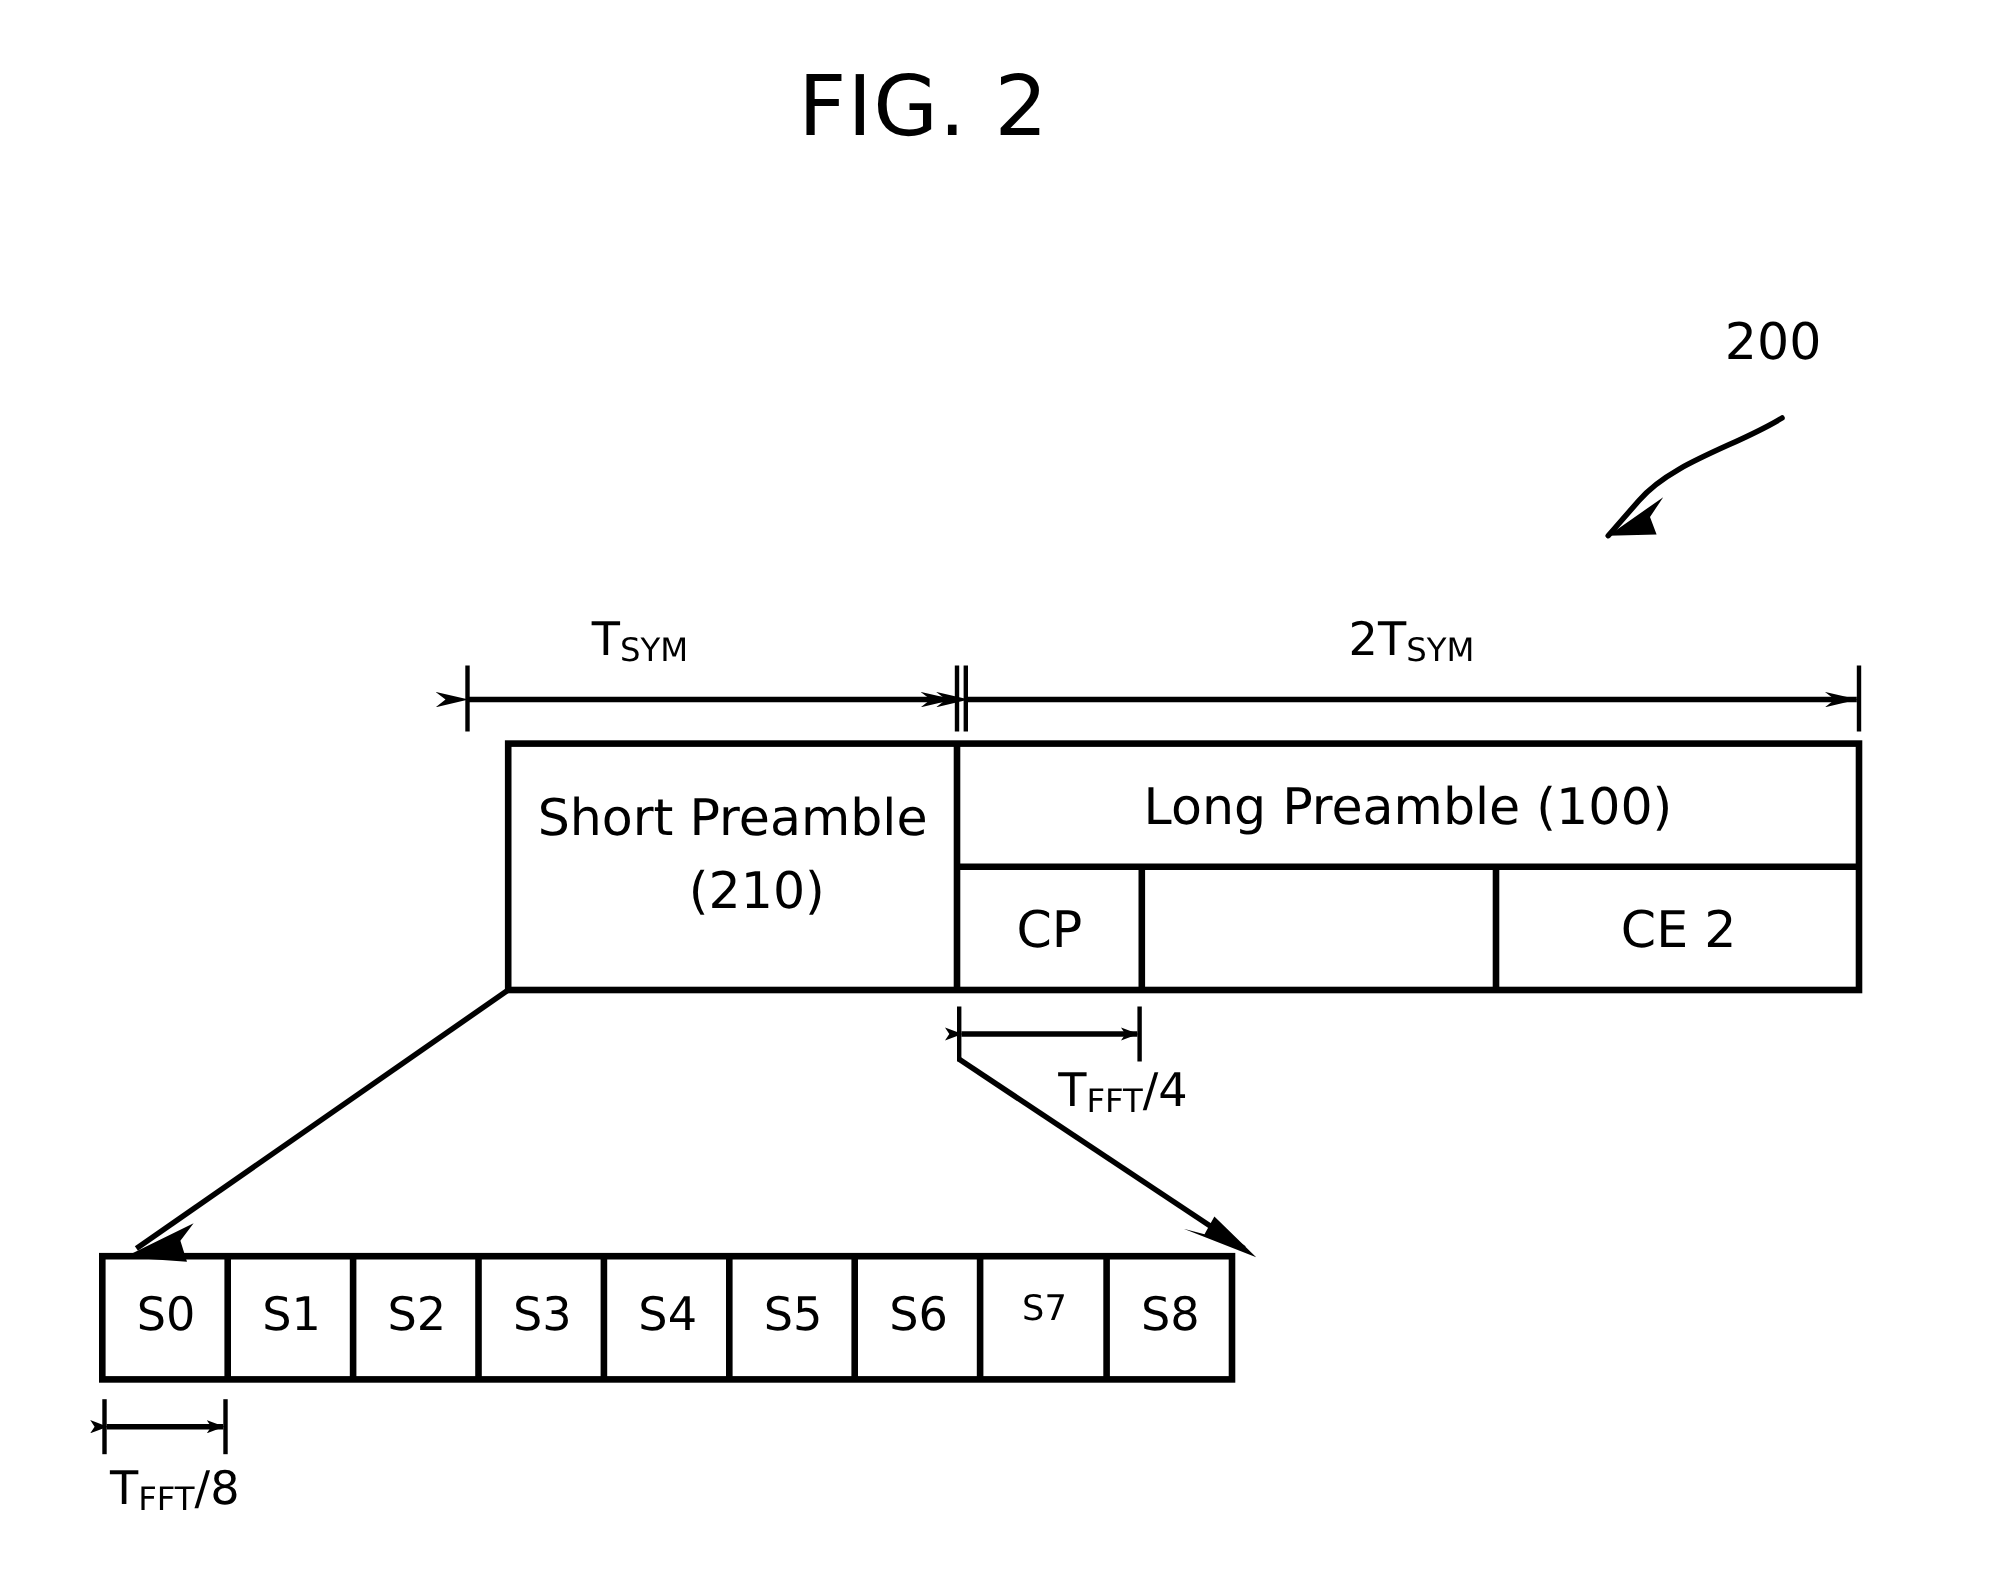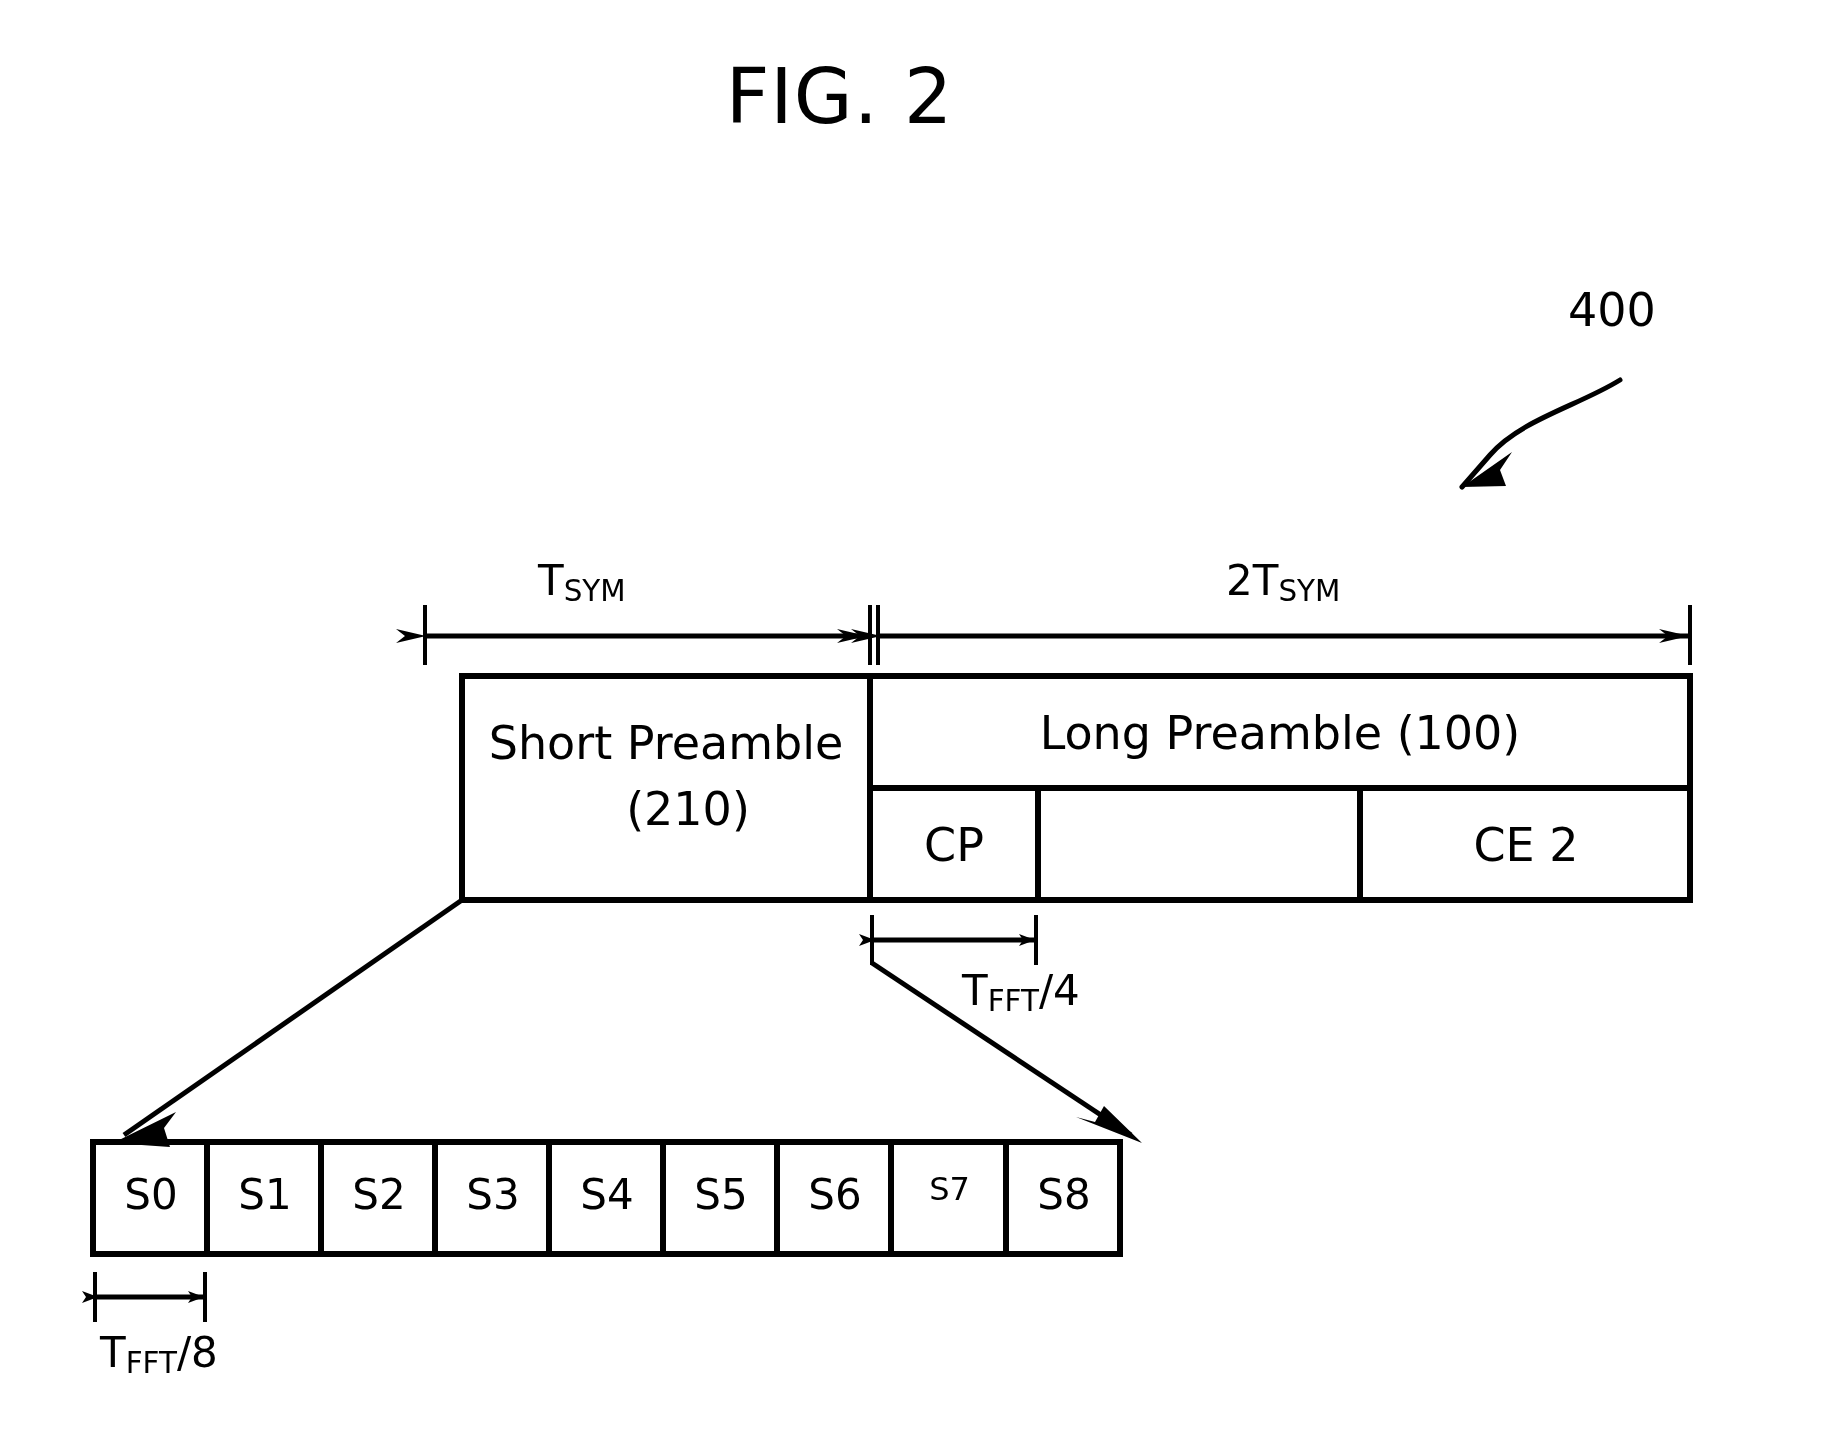--- a/index.html
+++ b/index.html
@@ -141,21 +141,21 @@
       <line x1="1006" y1="1142" x2="1006" y2="1254" stroke="#000" stroke-width="6"></line>
     </g>
 
     <g>
       <line x1="95" y1="1272" x2="95" y2="1322" stroke="#000" stroke-width="4"></line>
       <line x1="205" y1="1272" x2="205" y2="1322" stroke="#000" stroke-width="4"></line>
       <line x1="97" y1="1297" x2="203" y2="1297" stroke="#000" stroke-width="5" marker-start="url(#arrHead)" marker-end="url(#arrHead)"></line>
     </g>
   </svg>
 
-  <div id="ref-200">400</div>
+  <div id="ref-200">200</div>
 
   <div class="dim-label" style="left:538px; top:556px;">
     <span>T</span><span class="sub">SYM</span>
   </div>
 
   <div class="dim-label" style="left:1226px; top:556px;">
     <span>2</span><span>T</span><span class="sub">SYM</span>
   </div>
 
   <div class="dim-label" style="left:962px; top:966px;">

